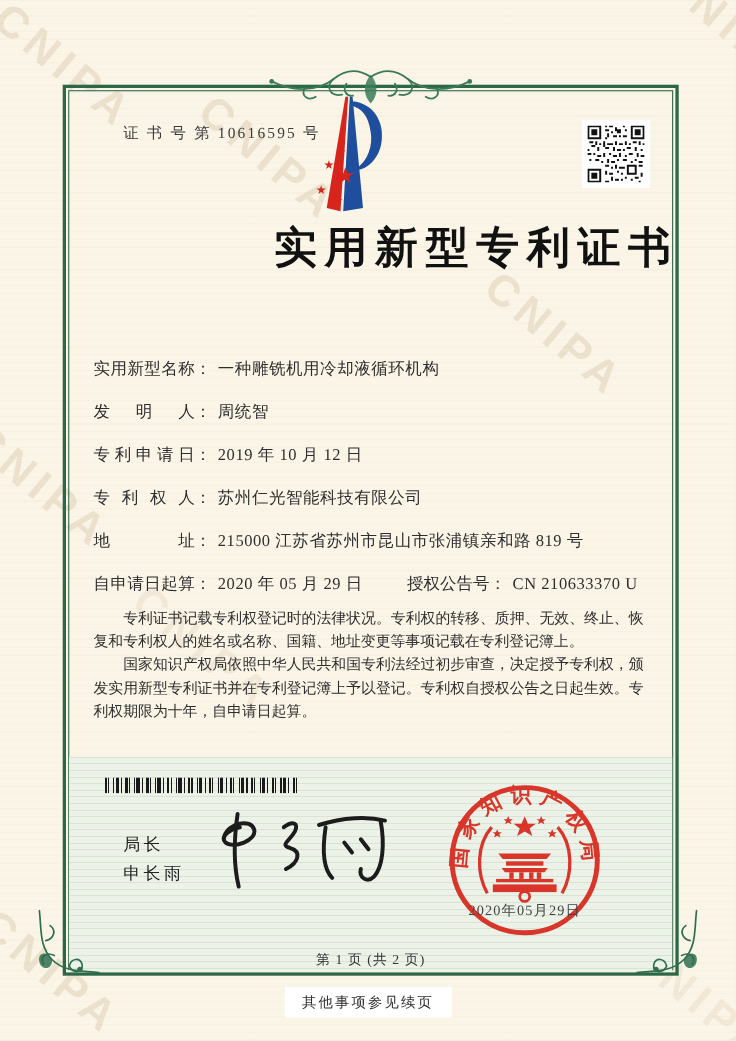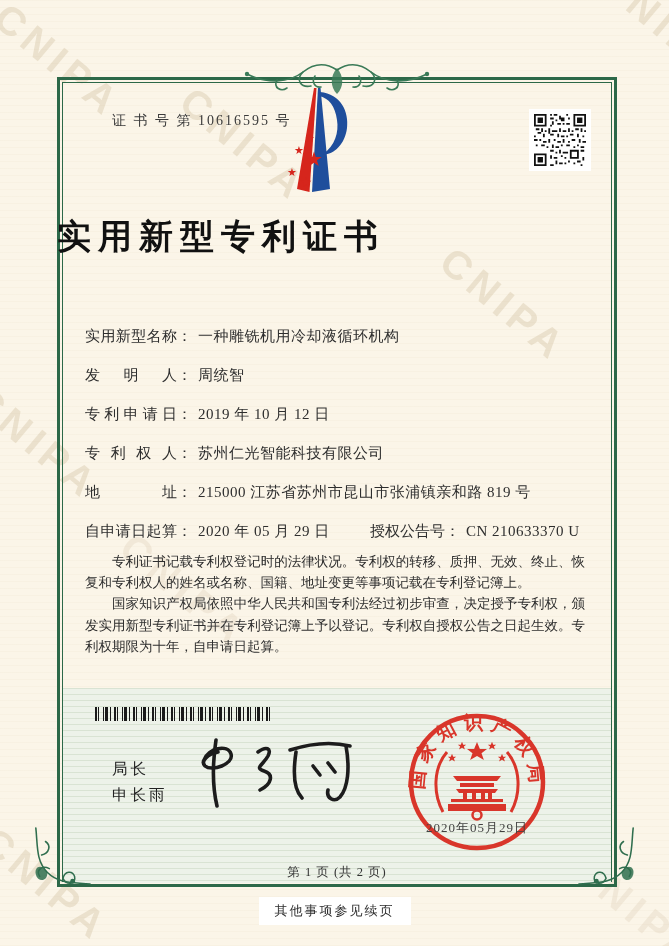--- a/index.html
+++ b/index.html
@@ -10,22 +10,22 @@
   .wm{position:absolute;font-family:"Liberation Sans","DejaVu Sans",sans-serif;
       font-weight:bold;font-size:40px;letter-spacing:6px;color:rgba(198,178,142,.30);
       transform:rotate(40deg);pointer-events:none;white-space:nowrap;}
   .frame{position:absolute;left:57px;top:77px;width:560px;height:810px;
          border:3px solid #2c6848;box-sizing:border-box;}
   .frame::before{content:"";position:absolute;inset:2px;border:1px solid #2c6848;}
   .band{position:absolute;left:63px;top:688px;width:548px;height:195px;
         background:#ecf1e8;
         background-image:repeating-linear-gradient(180deg,#d9e3d3 0 1px,#edf2e9 1px 6px);}
   .certno{position:absolute;left:85px;top:112px;font-size:14px;letter-spacing:2px;color:#3b3b3b;margin-left:27px;}
-  .title{position:absolute;left:57px;top:198px;width:560px;text-align:left;
-         font-size:34px;font-weight:700;letter-spacing:7px;color:#111;margin-top:16px;}
+  .title{position:absolute;left:57px;top:198px;width:560px;text-align:right;
+         font-size:39px;font-weight:700;letter-spacing:7px;color:#111;}
   .fields{position:absolute;left:85px;top:286px;width:480px;font-size:15px;color:#2e2e2e;margin-top:40px;}
   .frow{height:20px;line-height:20px;margin-bottom:19px;position:relative;white-space:nowrap;}
   .flabel{display:inline-block;width:92px;text-align:justify;text-align-last:justify;}
   .fcolon{display:inline-block;margin-right:6px;}
   .fvalue{letter-spacing:.5px;}
   .pair2{position:absolute;left:285px;top:0;}
   .bodytxt{position:absolute;left:85px;top:551px;width:500px;font-size:13.5px;
            line-height:21.2px;color:#2e2e2e;text-align:justify;}
   .bodytxt p{margin:0;text-indent:2em;}
   .barcode{position:absolute;left:95px;top:707px;width:178px;height:14px;

